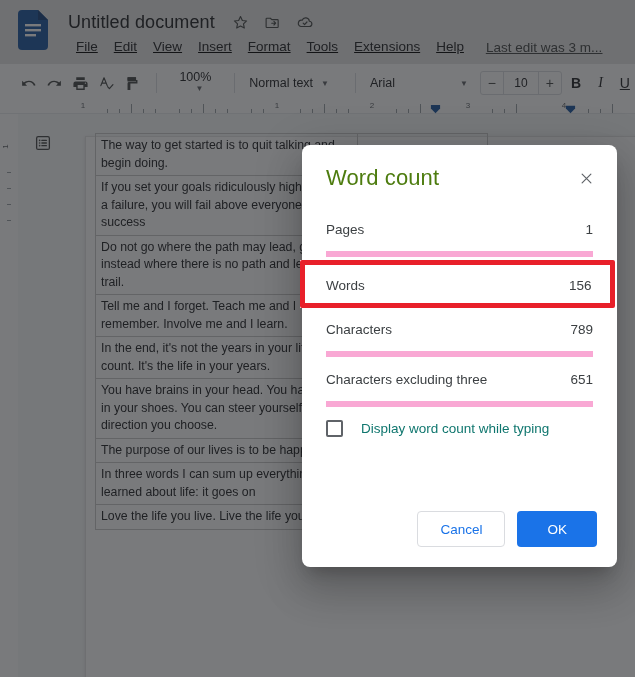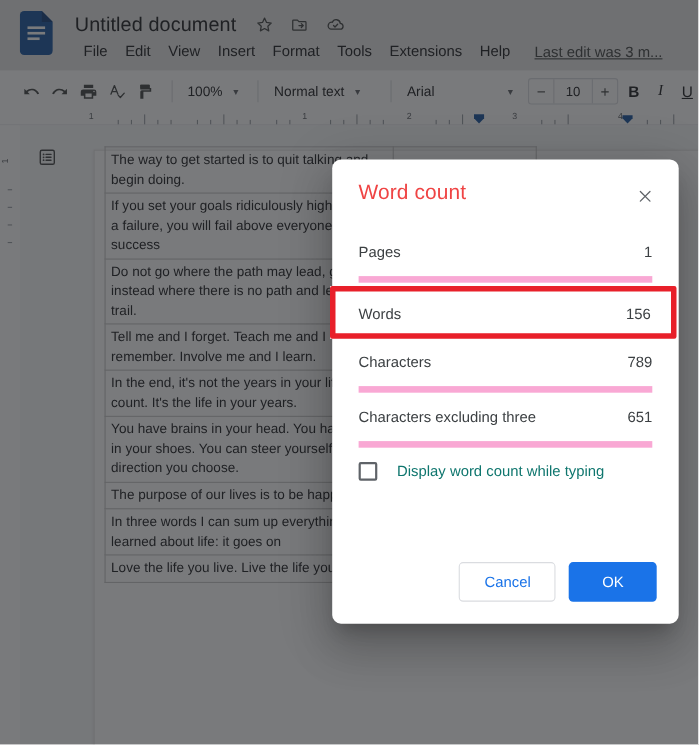--- a/index.html
+++ b/index.html
@@ -16,32 +16,32 @@
 
   .titlebar { position:absolute; left:0; top:0; width:635px; height:64px; background:#e5e5e5; }
   .docs-logo { position:absolute; left:18px; top:10px; width:30px; height:40px; }
   .docs-logo svg { display:block; }
 
   .doc-title-row { position:absolute; left:68px; top:8px; height:28px; display:flex; align-items:center; gap:0; }
   .doc-title { font-size:18px; color:#202124; letter-spacing:.1px; white-space:nowrap; }
   .title-icons { display:flex; align-items:center; gap:8px; margin-left:14px; }
   .ticon { width:24px; height:24px; display:flex; align-items:center; justify-content:center; color:#444746; border-radius:50%; }
 
-  .menubar { position:absolute; left:68px; top:36px; height:22px; display:flex; align-items:center; gap:0; }
+  .menubar { position:absolute; left:68px; top:36px; height:22px; display:flex; align-items:center; gap:0;text-decoration:underline; }
   .menu-item { font-size:13.5px; color:#202124; padding:0 8px; line-height:22px; white-space:nowrap; }
   .last-edit { font-size:13.5px; color:#444746; margin-left:14px; text-decoration:underline; white-space:nowrap; }
 
   .toolbar { position:absolute; left:0; top:66px; width:635px; height:34px; background:#fff;
              display:flex; align-items:center; padding-left:18px; gap:0; }
   .tb-btn { width:28px; height:28px; display:flex; align-items:center; justify-content:center;
             color:#444746; border-radius:4px; margin-right:4px; }
   .tb-sep { width:1px; height:20px; background:#dadce0; margin:0 8px; }
   .tb-select { display:flex; align-items:center; height:26px; padding:0 6px; border-radius:4px; color:#202124; font-size:12.5px; white-space:nowrap; }
   .tb-select .caret { margin-left:8px; color:#5f6368; font-size:8px; }
-  .tb-select.zoom { min-width:62px; }
+  .tb-select.zoom { min-width:62px;flex-direction:column; }
   .tb-select.style { min-width:104px; }
   .tb-select.font { min-width:110px; }
   .fontsize { display:flex; align-items:center; border:1px solid #dadce0; border-radius:3px; height:24px; margin-left:6px; }
   .fontsize .fs-btn { width:22px; text-align:center; font-size:14px; color:#444746; line-height:22px; }
   .fontsize .fs-val { width:36px; text-align:center; font-size:12px; color:#202124; border-left:1px solid #dadce0; border-right:1px solid #dadce0; line-height:22px; }
   .tb-fmt { width:26px; height:26px; display:flex; align-items:center; justify-content:center; color:#202124; font-size:14px; margin-left:4px; }
 
   
   .ruler { position:absolute; left:0; top:100px; width:635px; height:14px; background:#fff;
            border-bottom:1px solid #e8eaed; }
@@ -67,21 +67,21 @@
   .qtable td.quote { width:262px; }
   .qtable td.author { width:130px; }
 
   
   .scrim { position:absolute; inset:0; background:rgba(32,33,36,.60); }
 
   .dialog { position:absolute; left:302px; top:145px; width:315px; height:422px;
             background:#fff; border-radius:8px;
             box-shadow:0 11px 15px -7px rgba(0,0,0,.2),0 24px 38px 3px rgba(0,0,0,.14),0 9px 46px 8px rgba(0,0,0,.12); }
   .dlg-head { position:relative; height:62px; }
-  .dlg-title { position:absolute; left:24px; top:20px; font-size:19px; color:#ef4444; letter-spacing:.1px; }
+  .dlg-title { position:absolute; left:24px; top:20px; font-size:22px; color:#4d7c0f; letter-spacing:.1px; }
   .dlg-close { position:absolute; right:20px; top:22px; width:22px; height:22px;
                display:flex; align-items:center; justify-content:center; color:#5f6368; }
 
   .rows { position:absolute; left:24px; top:62px; width:267px; }
   .wcrow { position:relative; height:50px; display:flex; align-items:center;
            justify-content:space-between; border-bottom:6px solid #f9a8d4; }
   .wcrow:nth-child(2) { border-bottom:1px solid transparent; }
   .wcrow .lbl { font-size:13.5px; color:#3c4043; }
   .wcrow .val { font-size:13.5px; color:#3c4043; }
 

